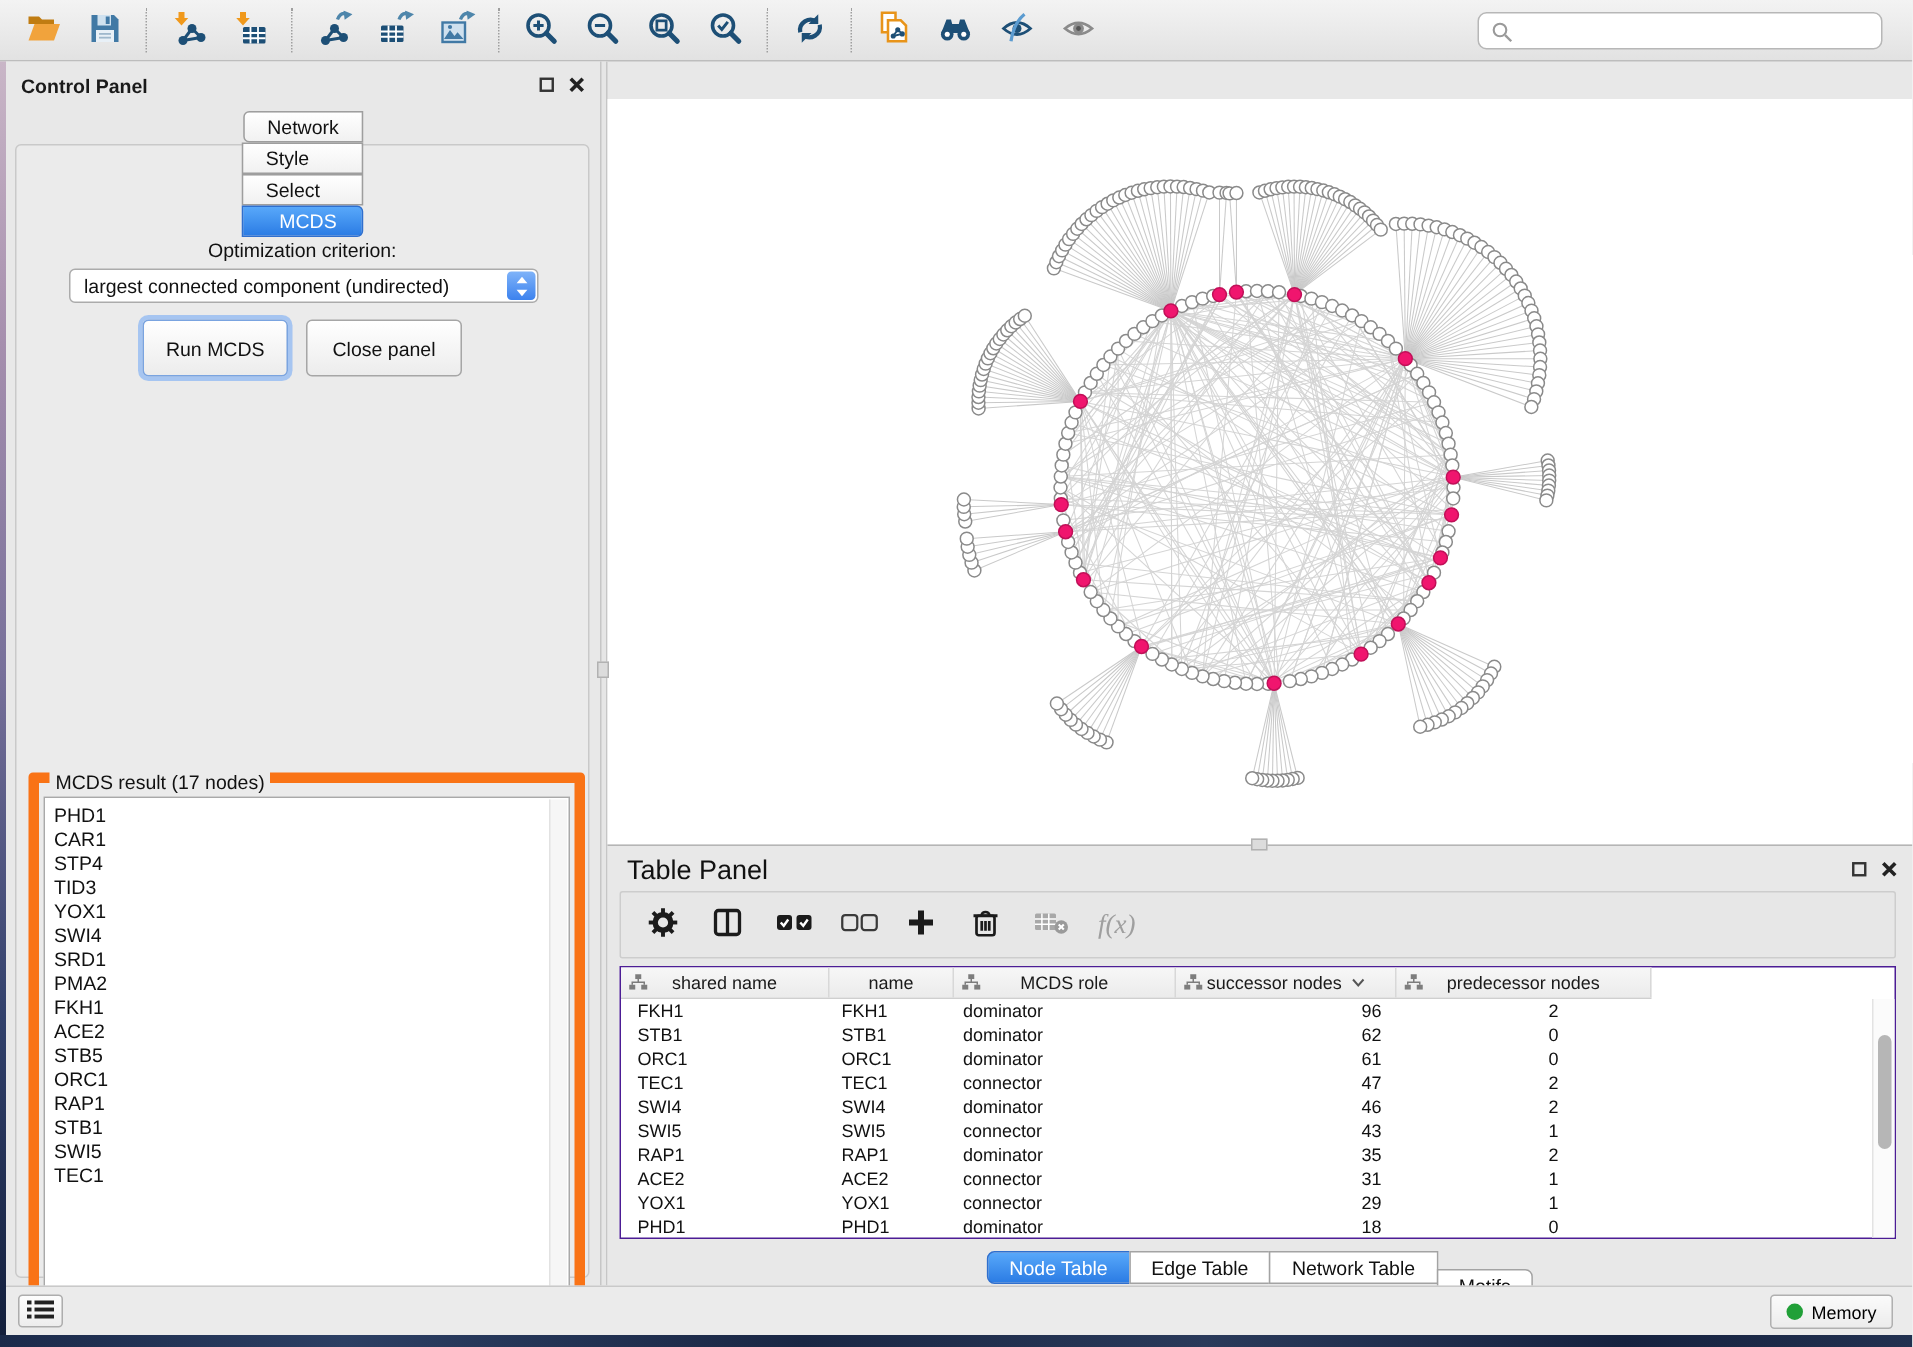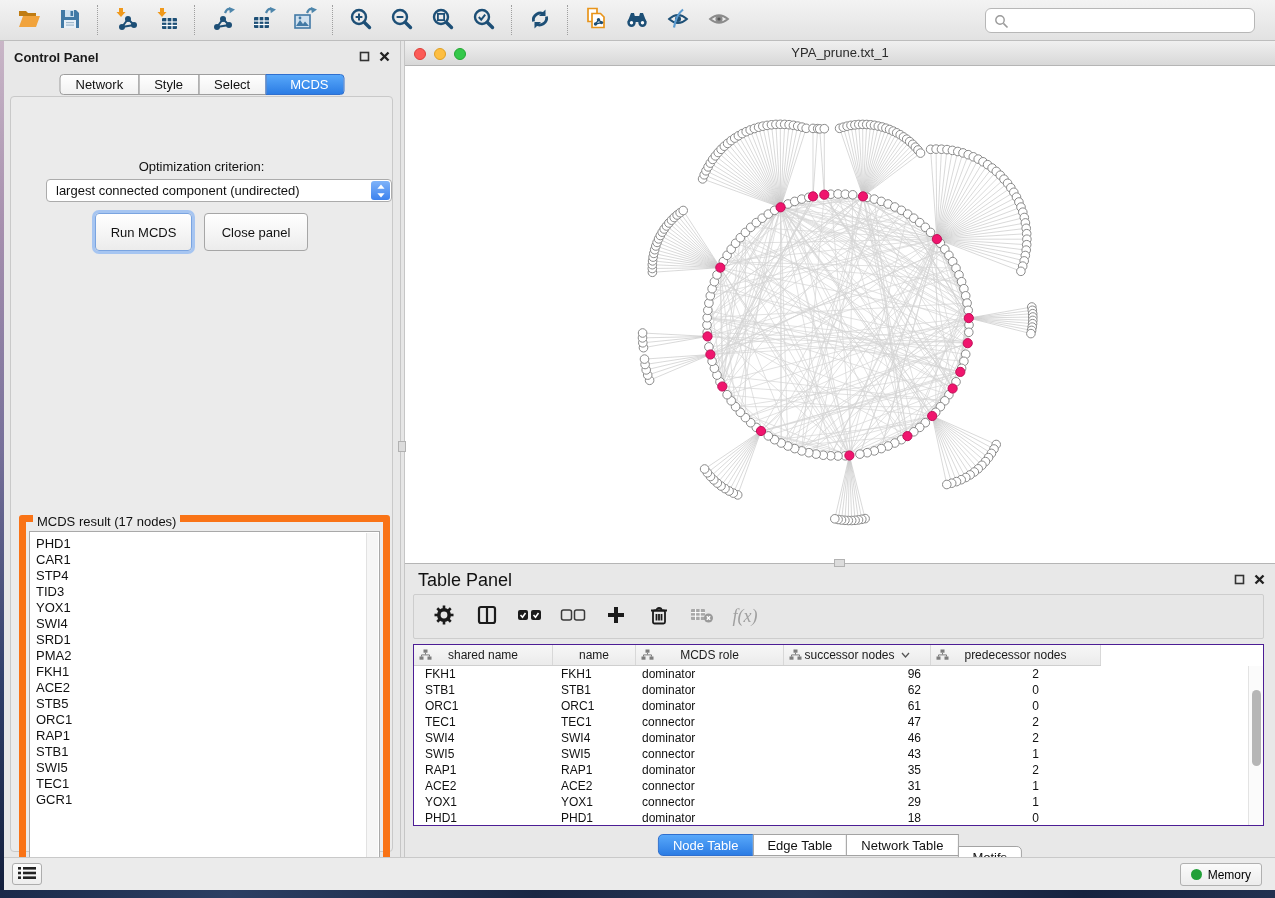--- a/index.html
+++ b/index.html
@@ -25,30 +25,30 @@
   #wall-left { position:absolute; left:0; top:41px; width:4px; height:849px;
     background:linear-gradient(180deg,#c9b6c7 0%,#a68fae 22%,#77709a 48%,#31406b 75%,#131f3c 100%); }
   #wall-bottom { position:absolute; left:0; top:890px; width:1275px; height:8px;
     background:linear-gradient(90deg,#1b2a4a,#2c3f63 18%,#1a2744 42%,#2a3a5a 63%,#16223f 85%,#223150 100%); }
 
   
   #control-panel { position:absolute; left:4px; top:41px; width:396px; height:816px; background:#e8e8e8; }
   #cp-title { position:absolute; left:10px; top:9px; font-size:13px; color:#1a1a1a;font-weight:bold; }
   .panel-icons { position:absolute; right:10px; top:10px; display:flex; gap:9px; align-items:center; }
   .panel-icons span { display:inline-flex; }
-  #cp-tabs { position:absolute; top:33px; left:50%; transform:translateX(-50%); display:flex; z-index:3; }
+  #cp-tabs { position:absolute; top:33px; left:50%; transform:translateX(-50%); display:flex; z-index:3;flex-direction:column; }
   .cp-tab { height:21px; line-height:20px; padding:0 15px; font-size:13px; background:linear-gradient(#ffffff,#f1f1f1);
     border:1px solid #9e9e9e; margin-left:-1px; color:#111; }
   .cp-tab:first-child { border-radius:4px 0 0 4px; margin-left:0; }
   .cp-tab:last-child { border-radius:0 4px 4px 0; }
   .cp-tab.active { background:linear-gradient(#58a8fa,#2b7ce4); color:#fff; border-color:#2f6fce;padding-left:24px; }
   #cp-content { position:absolute; left:6px; right:7px; top:55px; bottom:5px;
     background:#ebebeb; border:1px solid #c9c9c9; border-radius:4px; }
   #opt-label { position:absolute; left:0; right:0; top:62px; text-align:center; font-size:13px; }
-  #criterion-select { position:absolute; left:35px; top:82px; width:346px; height:23px; background:#fff;
+  #criterion-select { position:absolute; left:35px; top:82px; width:313px; height:23px; background:#fff;
     border:1px solid #ababab; border-radius:4px; }
   #criterion-select .val { position:absolute; left:9px; top:0; line-height:21px; font-size:13px; white-space:nowrap; }
   #criterion-select .stepper { position:absolute; right:1px; top:1px; bottom:1px; width:19px; border-radius:3px;
     background:linear-gradient(#7fb3f9,#3c82ee); display:flex; align-items:center; justify-content:center; }
   .cp-btn { position:absolute; top:116px; height:38px; background:linear-gradient(#ffffff,#ececec);
     border:1px solid #a6a6a6; border-radius:4px; font-size:13px; font-family:inherit; color:#111; }
   #run-btn { left:84px; width:97px; box-shadow:0 0 0 3px rgba(110,165,245,.55); border-color:#7aa4e0; }
   #close-btn { left:193px; width:104px; }
   #mcds-group { position:absolute; left:8px; top:418px; width:371px; height:372px;
     border:7px solid #f97316; border-radius:3px; }
@@ -77,21 +77,21 @@
   #tl-green { left:49px; background:#34c84a; border:1px solid #23a733; }
   #net-title { position:absolute; left:0; right:0; top:4px; text-align:center; font-size:13px; color:#2a2a2a; }
   #net-canvas { position:absolute; left:0; top:25px; width:870px; height:497px; background:#fff; }
 
   
   #table-panel { position:absolute; left:405px; top:563px; width:870px; height:294px; background:#e8e8e8;
     border-top:1px solid #b5b5b5; }
   #tp-title { position:absolute; left:13px; top:6px; font-size:18px; }
   #tp-toolbar { position:absolute; left:8px; top:30px; width:851px; height:45px; background:#e7e7e7;
     border:1px solid #cdcdcd; border-radius:2px; display:flex; align-items:center; gap:17px; padding-left:17px; }
-  .tt-btn { background:none; border:none; display:flex; align-items:center; justify-content:center; min-width:26px; height:30px; }
+  .tt-btn { background:none; border:none; display:flex; align-items:center; justify-content:flex-start; min-width:26px; height:30px; }
   #table-box { position:absolute; left:8px; top:80px; width:851px; height:182px; background:#fff; border:1px solid #4c1d95; }
   #table-header { position:absolute; left:0; top:0; height:21px; display:flex;
     background:linear-gradient(#f7f7f7,#ebebeb); border-bottom:1px solid #cfcfcf; }
   .th-cell { position:relative; height:20px; border-right:1px solid #d8d8d8; display:flex;
     align-items:center; justify-content:center; font-size:12px; color:#1a1a1a; }
   .th-cell .tree { position:absolute; left:5px; top:4px; }
   .th-cell .sort { margin-left:6px; display:inline-flex; }
   #table-body { position:absolute; left:0; top:21px; right:15px; bottom:0; overflow:hidden; }
   .t-row { display:flex; height:16px; }
   .t-cell { font-size:12px; line-height:16px; white-space:nowrap; overflow:hidden; }
@@ -340,38 +340,31 @@
               <div class="mcds-item">SRD1</div>
               <div class="mcds-item">PMA2</div>
               <div class="mcds-item">FKH1</div>
               <div class="mcds-item">ACE2</div>
               <div class="mcds-item">STB5</div>
               <div class="mcds-item">ORC1</div>
               <div class="mcds-item">RAP1</div>
               <div class="mcds-item">STB1</div>
               <div class="mcds-item">SWI5</div>
               <div class="mcds-item">TEC1</div>
-              <div class="mcds-item">GCR1</div>
             </div>
           <div id="mcds-scroll"></div>
         </div>
       </div>
     </div>
   </div>
 
   <div id="v-splitter"></div>
   <div id="v-grip"></div>
 
   <div id="network-panel">
-    <div id="net-titlebar">
-      <span class="tl" id="tl-red"></span>
-      <span class="tl" id="tl-yellow"></span>
-      <span class="tl" id="tl-green"></span>
-      <div id="net-title">YPA_prune.txt_1</div>
-    </div>
     <svg id="net-canvas" viewBox="0 0 870 497">
         <g stroke="#9a9a9a" stroke-width="0.7" opacity="0.42">
           <line x1="375.6" y1="141.3" x2="551.0" y2="315.8"></line>
           <line x1="375.6" y1="141.3" x2="389.7" y2="135.4"></line>
           <line x1="375.6" y1="141.3" x2="539.8" y2="183.2"></line>
           <line x1="375.6" y1="141.3" x2="560.7" y2="229.8"></line>
           <line x1="375.6" y1="141.3" x2="560.7" y2="288.2"></line>
           <line x1="375.6" y1="141.3" x2="530.7" y2="346.3"></line>
           <line x1="375.6" y1="141.3" x2="502.7" y2="369.9"></line>
           <line x1="375.6" y1="141.3" x2="469.3" y2="133.1"></line>

